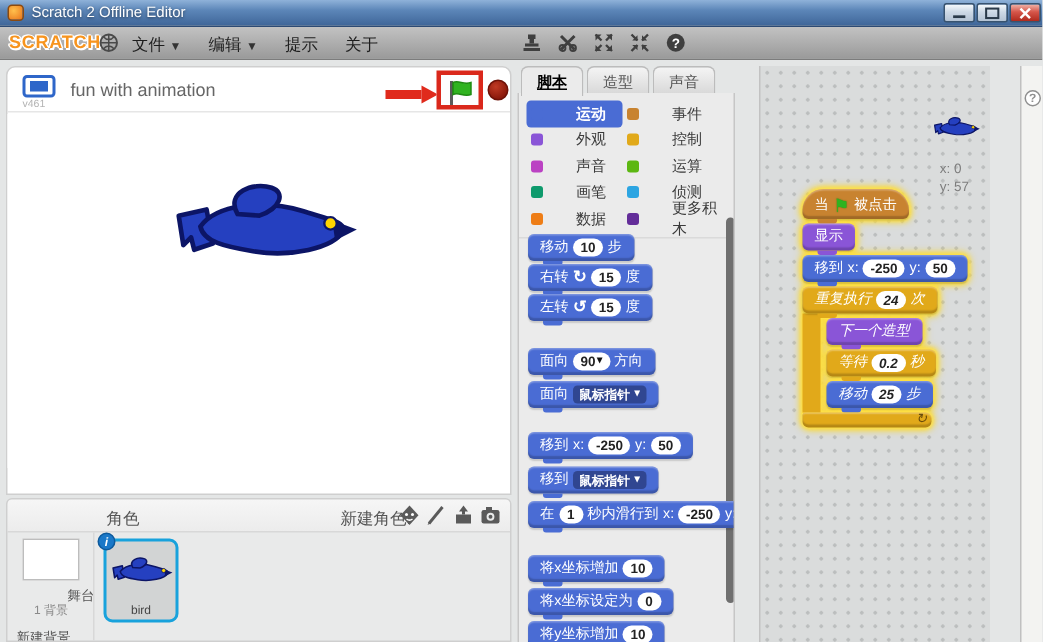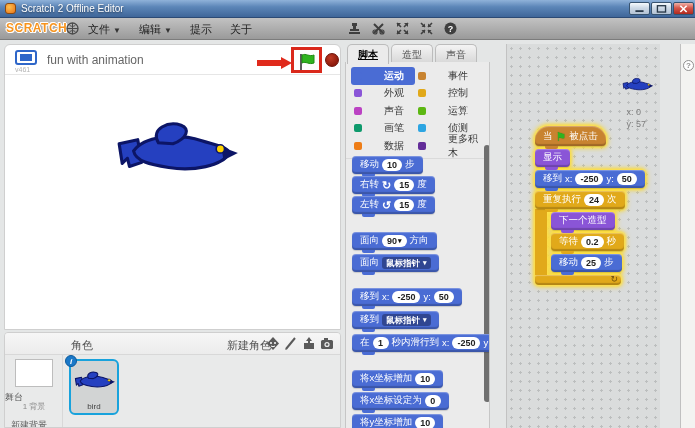--- a/index.html
+++ b/index.html
@@ -57,21 +57,21 @@
   .sprite-pane { position:absolute; left:4px; top:332px; width:337px; height:96px; background:#e9eaea;
     border:1px solid #cfcfcf; border-radius:4px 4px 0 0; overflow:hidden; }
   .sp-header { position:absolute; left:0; top:0; right:0; height:22px; background:linear-gradient(#f6f6f6,#ececec);
     border-bottom:1px solid #d8d8d8; }
   .sp-title { position:absolute; left:66px; top:5px; font-size:11px; color:#555; }
   .sp-new { position:absolute; right:66px; top:5px; font-size:11px; color:#555; }
   .sp-icons { position:absolute; right:6px; top:3px; display:flex; gap:4px; }
   .sp-icons span { width:14px; height:15px; display:inline-block; }
   .sp-left { position:absolute; left:0; top:22px; bottom:0; width:58px; border-right:1px solid #d8d8d8; }
   .stage-thumb { position:absolute; left:10px; top:4px; width:38px; height:28px; background:#fff; border:1px solid #bdbdbd; }
-  .stage-thumb-label { position:absolute; left:0; top:36px; width:58px; text-align:left; font-size:9px; color:#555; }
+  .stage-thumb-label { position:absolute; left:0; top:36px; width:58px; text-align:right; font-size:9px; color:#555; }
   .backdrop-count { position:absolute; left:0; top:46px; width:58px; text-align:center; font-size:8px; color:#8a8a8a; }
   .new-backdrop { position:absolute; left:6px; top:64px; font-size:9px; color:#555; }
   .sprite-thumb { position:absolute; left:64px; top:26px; width:50px; height:56px; background:#d2d4d4;
     border:2px solid #18a2dc; border-radius:6px; }
   .sprite-thumb svg { position:absolute; left:3px; top:6px; }
   .sprite-thumb-label { position:absolute; left:0; bottom:2px; width:100%; text-align:center; font-size:8px; color:#444; }
   .info-badge { position:absolute; left:-6px; top:-6px; width:12px; height:12px; border-radius:50%;
     background:#1a78c8; border:1px solid #0d5a9c; color:#fff; font-size:8px; font-weight:bold;
     text-align:center; line-height:11px; font-style:italic; }
 
@@ -100,21 +100,21 @@
   .bt { pointer-events:none; }
   .oval { background:#fff; color:#222; border-radius:9px; padding:0 5px; height:12px; line-height:12px;
     font-size:9px; font-weight:bold; min-width:16px; text-align:center; display:inline-flex; align-items:center; justify-content:center; gap:1px; }
   .drop { background:rgba(0,0,20,.35); border-radius:3px; padding:0 4px; height:12px; line-height:12px;
     font-size:8.5px; font-weight:bold; display:inline-flex; align-items:center; gap:3px; }
   .caret-dark { font-size:7px; color:#111; }
   .caret-light { font-size:7px; color:#fff; }
   .bicon { font-size:11px; font-weight:bold; line-height:10px; }
   .flagch { color:#2fb31f; font-size:12px; line-height:10px; text-shadow:0 0 1px #1b7a10; }
   .pblock { position:absolute; left:6px; }
-  .cblock { width:max-content; }
+  .cblock { width:max-content;font-style:italic; }
   .cbody { border-left:12px solid; padding:3px 0 3px 4px; width:max-content; }
   .cbody .block { margin-bottom:3px; }
   .cbody .block:last-child { margin-bottom:0; }
   .cfoot { width:86px; height:10px; border-radius:2px 4px 4px 4px; position:relative;
     box-shadow:inset 0 -2px 1px rgba(0,0,0,.2), inset 0 1px 1px rgba(255,255,255,.3); }
   .loop-arrow { position:absolute; right:3px; top:-1px; font-size:9px; color:rgba(40,25,0,.65); }
 
   
   .scripts-area { position:absolute; left:506px; top:44px; width:154px; height:384px;
     background-color:#dadcdc; border-left:1px solid #c2c2c2;

